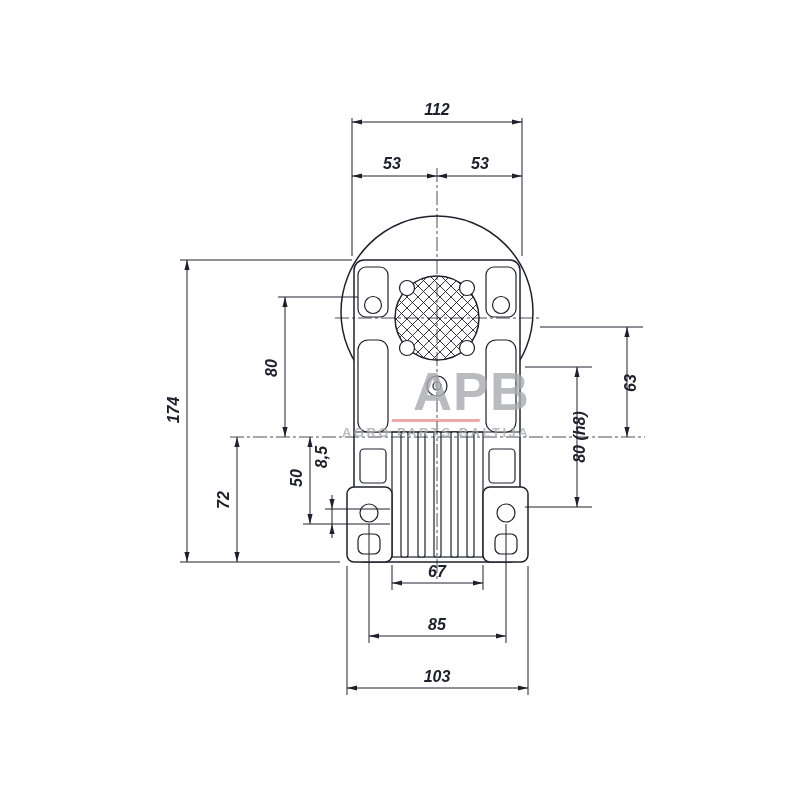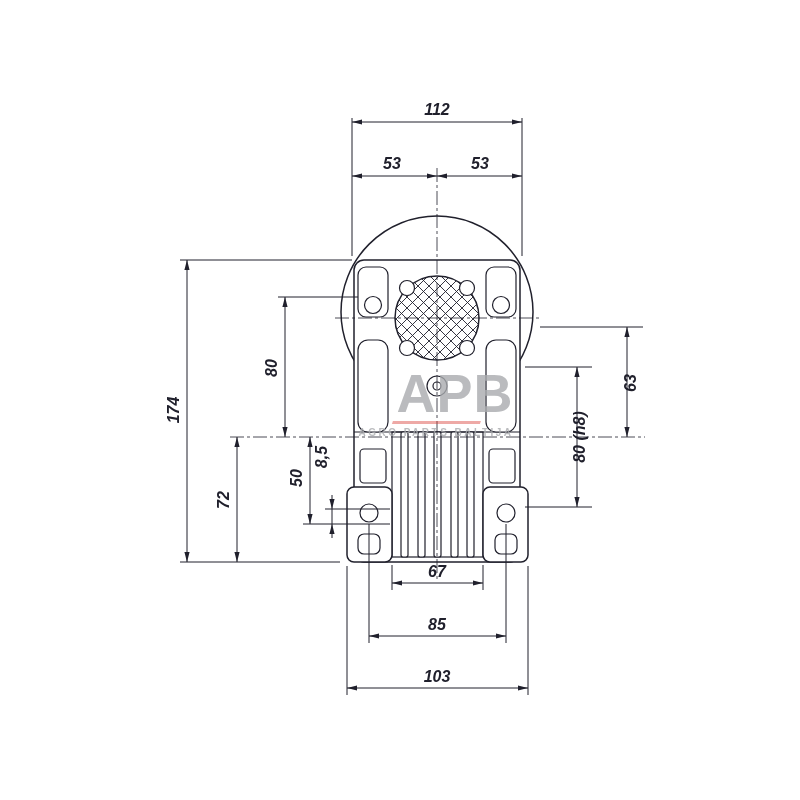--- a/index.html
+++ b/index.html
@@ -20,21 +20,21 @@
   .dimtxt{font-family:"Liberation Sans",sans-serif;font-style:italic;font-weight:600;
           font-size:16px;fill:var(--line,#20202c);text-anchor:middle;}
 
   
   .watermark{position:absolute;left:436px;top:402px;transform:translate(-50%,-50%);
              text-align:right;pointer-events:none;opacity:.8;}
   .wm-brand{font-size:54px;font-weight:700;letter-spacing:1px;line-height:1;
             color:var(--watermark-gray,#a9abae);}
   .wm-line{width:88px;height:3px;background:var(--accent-red,#d93a35);opacity:.55;
            margin:1px auto 3px;transform:skewX(-20deg);}
-  .wm-sub{font-size:10px;font-weight:600;letter-spacing:2.5px;color:var(--watermark-gray,#a9abae);}
+  .wm-sub{font-size:13px;font-weight:600;letter-spacing:2.5px;color:var(--watermark-gray,#a9abae);}
 </style>
 </head>
 <body>
 
 <div class="stage">
 
 <svg width="800" height="800" viewBox="0 0 800 800">
   <defs>
     <pattern id="xh" width="11" height="11" patternUnits="userSpaceOnUse">
       <path class="pln" d="M0 0 L11 11 M11 0 L0 11"></path>

